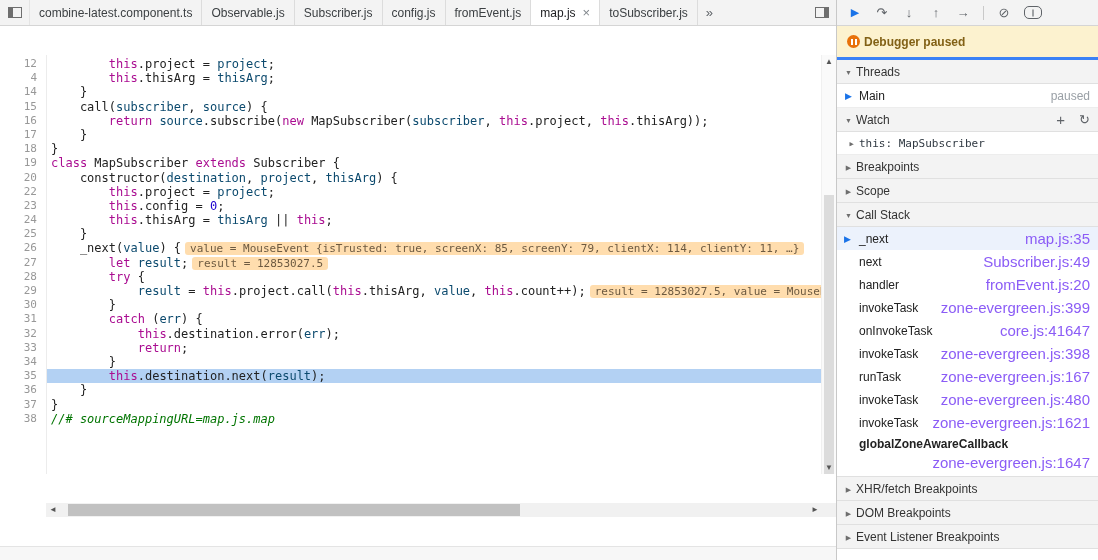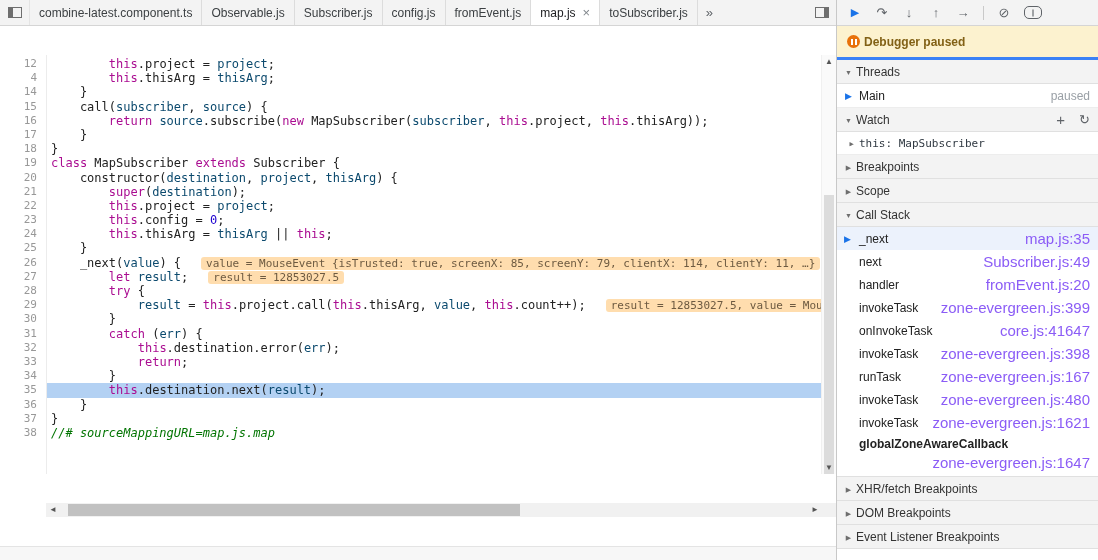--- a/index.html
+++ b/index.html
@@ -29,21 +29,21 @@
   .line{display:flex;height:14.2px;line-height:14.2px;white-space:pre;}
   .gutter{flex:none;width:46px;box-sizing:border-box;text-align:right;padding-right:9px;color:#989898;
           font-size:11px;background:#fff;cursor:pointer;}
   .code{flex:1;min-width:0;overflow:hidden;padding-left:5px;color:#222;}
   .line.exec .code{background:#b3d1f3;}
   .tk-pln{color:#222;}
   .tk-kw{color:#aa0d91;}
   .tk-var{color:#0c4a6e;}
   .tk-num{color:#1c00cf;}
   .tk-cmt{color:#007400;font-style:italic;margin-top:32px;}
-  .inline-val{display:inline-block;margin-left:20px;padding:0 5px;height:13px;line-height:13px;
+  .inline-val{display:inline-block;margin-left:4px;padding:0 5px;height:13px;line-height:13px;
               background:#ffddae;color:#6d5a41;font-size:11px;border-radius:3px;vertical-align:baseline;white-space:pre;}
 
   .vscroll{flex:none;width:14px;background:#fafafa;border-left:1px solid #f0f0f0;position:relative;}
   .varrow{position:absolute;left:0;width:14px;height:13px;display:flex;align-items:center;justify-content:center;
           color:#555;font-size:8px;cursor:pointer;}
   .varrow.up{top:0;}
   .varrow.down{bottom:0;}
   .vthumb{position:absolute;left:2px;width:10px;top:140px;height:290px;background:#dcdcdc;border-radius:0;cursor:pointer;}
 
   .hscroll-row{height:14px;display:flex;flex:none;}
@@ -149,21 +149,20 @@
       <div class="code-area">
           <div class="line"><div class="gutter">12</div><div class="code"><span class="tk-pln">        </span><span class="tk-kw">this</span><span class="tk-pln">.project = </span><span class="tk-var">project</span><span class="tk-pln">;</span></div></div>
           <div class="line"><div class="gutter">4</div><div class="code"><span class="tk-pln">        </span><span class="tk-kw">this</span><span class="tk-pln">.thisArg = </span><span class="tk-var">thisArg</span><span class="tk-pln">;</span></div></div>
           <div class="line"><div class="gutter">14</div><div class="code"><span class="tk-pln">    }</span></div></div>
           <div class="line"><div class="gutter">15</div><div class="code"><span class="tk-pln">    call(</span><span class="tk-var">subscriber</span><span class="tk-pln">, </span><span class="tk-var">source</span><span class="tk-pln">) {</span></div></div>
           <div class="line"><div class="gutter">16</div><div class="code"><span class="tk-pln">        </span><span class="tk-kw">return</span><span class="tk-pln"> </span><span class="tk-var">source</span><span class="tk-pln">.subscribe(</span><span class="tk-kw">new</span><span class="tk-pln"> MapSubscriber(</span><span class="tk-var">subscriber</span><span class="tk-pln">, </span><span class="tk-kw">this</span><span class="tk-pln">.project, </span><span class="tk-kw">this</span><span class="tk-pln">.thisArg));</span></div></div>
           <div class="line"><div class="gutter">17</div><div class="code"><span class="tk-pln">    }</span></div></div>
           <div class="line"><div class="gutter">18</div><div class="code"><span class="tk-pln">}</span></div></div>
           <div class="line"><div class="gutter">19</div><div class="code"><span class="tk-kw">class</span><span class="tk-pln"> MapSubscriber </span><span class="tk-kw">extends</span><span class="tk-pln"> Subscriber {</span></div></div>
           <div class="line"><div class="gutter">20</div><div class="code"><span class="tk-pln">    constructor(</span><span class="tk-var">destination</span><span class="tk-pln">, </span><span class="tk-var">project</span><span class="tk-pln">, </span><span class="tk-var">thisArg</span><span class="tk-pln">) {</span></div></div>
-          <div class="line"><div class="gutter">21</div><div class="code"><span class="tk-pln">        </span><span class="tk-kw">super</span><span class="tk-pln">(</span><span class="tk-var">destination</span><span class="tk-pln">);</span></div></div>
           <div class="line"><div class="gutter">22</div><div class="code"><span class="tk-pln">        </span><span class="tk-kw">this</span><span class="tk-pln">.project = </span><span class="tk-var">project</span><span class="tk-pln">;</span></div></div>
           <div class="line"><div class="gutter">23</div><div class="code"><span class="tk-pln">        </span><span class="tk-kw">this</span><span class="tk-pln">.config = </span><span class="tk-num">0</span><span class="tk-pln">;</span></div></div>
           <div class="line"><div class="gutter">24</div><div class="code"><span class="tk-pln">        </span><span class="tk-kw">this</span><span class="tk-pln">.thisArg = </span><span class="tk-var">thisArg</span><span class="tk-pln"> || </span><span class="tk-kw">this</span><span class="tk-pln">;</span></div></div>
           <div class="line"><div class="gutter">25</div><div class="code"><span class="tk-pln">    }</span></div></div>
           <div class="line"><div class="gutter">26</div><div class="code"><span class="tk-pln">    _next(</span><span class="tk-var">value</span><span class="tk-pln">) {</span><span class="inline-val">value = MouseEvent {isTrusted: true, screenX: 85, screenY: 79, clientX: 114, clientY: 11, …}</span></div></div>
           <div class="line"><div class="gutter">27</div><div class="code"><span class="tk-pln">        </span><span class="tk-kw">let</span><span class="tk-pln"> </span><span class="tk-var">result</span><span class="tk-pln">;</span><span class="inline-val">result = 12853027.5</span></div></div>
           <div class="line"><div class="gutter">28</div><div class="code"><span class="tk-pln">        </span><span class="tk-kw">try</span><span class="tk-pln"> {</span></div></div>
           <div class="line"><div class="gutter">29</div><div class="code"><span class="tk-pln">            </span><span class="tk-var">result</span><span class="tk-pln"> = </span><span class="tk-kw">this</span><span class="tk-pln">.project.call(</span><span class="tk-kw">this</span><span class="tk-pln">.thisArg, </span><span class="tk-var">value</span><span class="tk-pln">, </span><span class="tk-kw">this</span><span class="tk-pln">.count++);</span><span class="inline-val">result = 12853027.5, value = MouseEvent</span></div></div>
           <div class="line"><div class="gutter">30</div><div class="code"><span class="tk-pln">        }</span></div></div>
           <div class="line"><div class="gutter">31</div><div class="code"><span class="tk-pln">        </span><span class="tk-kw">catch</span><span class="tk-pln"> (</span><span class="tk-var">err</span><span class="tk-pln">) {</span></div></div>

